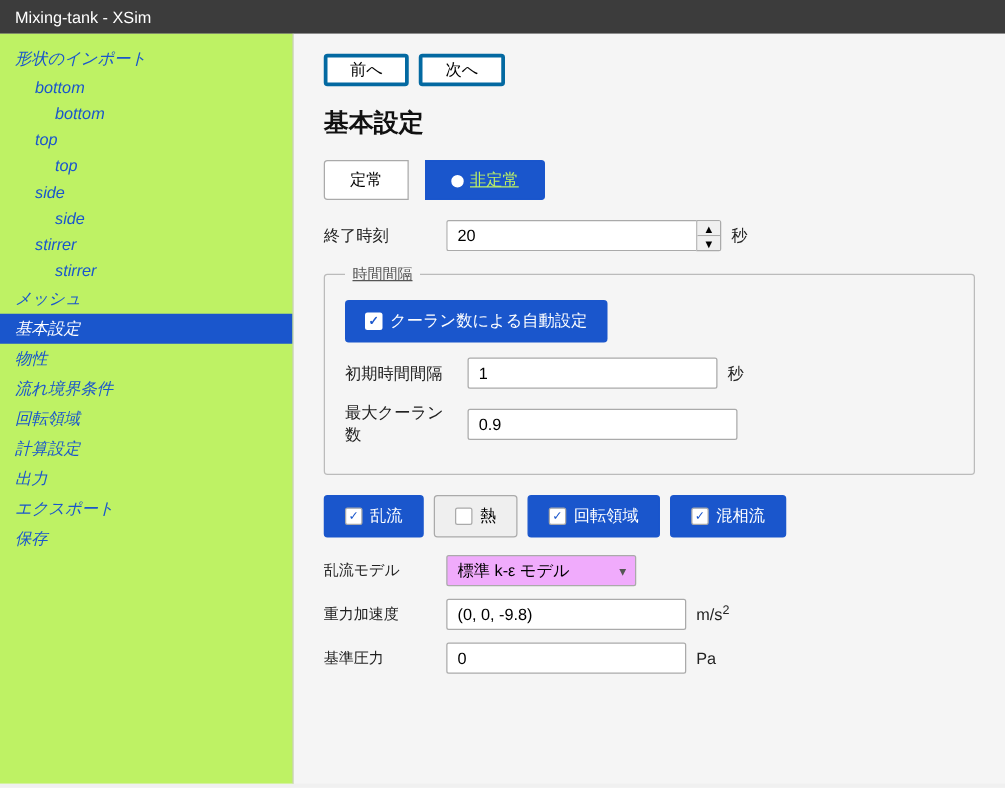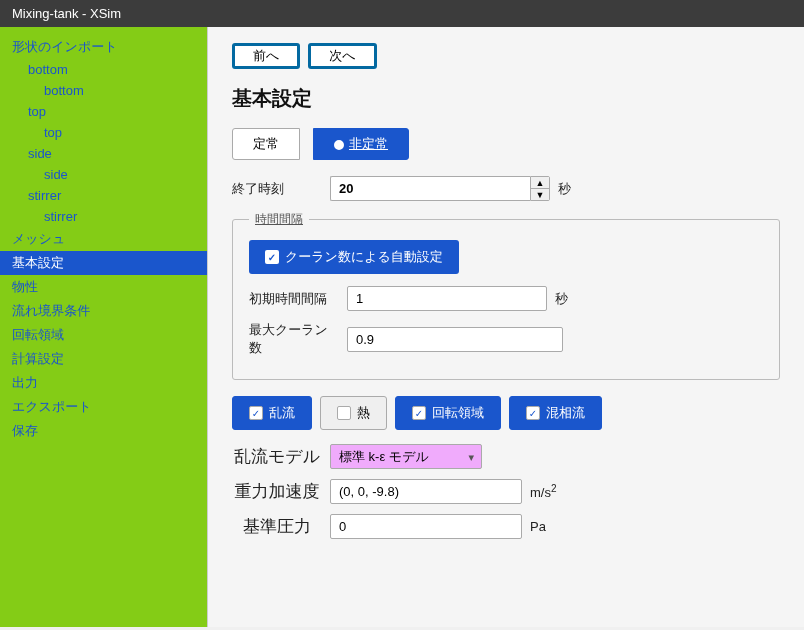--- a/index.html
+++ b/index.html
@@ -11,25 +11,26 @@
       padding: 6px 12px;
       font-size: 13px;
     }
 
     .app-body {
       display: flex;
       height: calc(630px - 30px);
     }
 
     .sidebar {
-      width: 208px;
-      background: #84cc16;
+      width: 235px;
+      background: #bef264;
       border-right: 1px solid #ccc;
       padding: 8px 0;
       overflow-y: auto;
+      font-style: italic;
     }
 
     .sidebar-item {
       padding: 3px 12px;
       cursor: pointer;
       color: #1a56cc;
       font-size: 13px;
       white-space: nowrap;
     }
 
@@ -82,21 +83,21 @@
       background: #fff;
       cursor: pointer;
       font-size: 13px;
     }
 
     .radio-btn:first-child { border-radius: 3px 0 0 3px; }
     .radio-btn:last-child { border-radius: 0 3px 3px 0; }
 
     .radio-btn.selected {
       background: #1a56cc;
-      color: #ffffff;
+      color: #bef264;
       border-color: #1a56cc;
       text-decoration: underline;
     }
 
     .radio-btn .dot {
       display: inline-block;
       width: 10px;
       height: 10px;
       border-radius: 50%;
       background: #fff;
@@ -131,21 +132,20 @@
       align-items: stretch;
     }
 
     .input-with-spinner input {
       border: 1px solid #aaa;
       border-right: none;
       padding: 4px 8px;
       border-radius: 2px 0 0 2px;
       font-size: 13px;
       width: 200px;
-      font-weight: bold;
     }
 
     .spinner-btns {
       display: flex;
       flex-direction: column;
       border: 1px solid #aaa;
       border-radius: 0 2px 2px 0;
     }
 
     .spinner-btn {
@@ -249,23 +249,22 @@
 
     .model-row {
       display: flex;
       align-items: center;
       margin-bottom: 10px;
       gap: 8px;
     }
 
     .model-label {
       width: 90px;
-      font-size: 17px;
+      font-size: 12px;
       flex-shrink: 0;
-      text-align: center;
     }
 
     .select-input {
       border: 1px solid #aaa;
       padding: 4px 8px;
       border-radius: 2px;
       font-size: 13px;
       background: #f0abfc;
       width: 152px;
       appearance: none;

